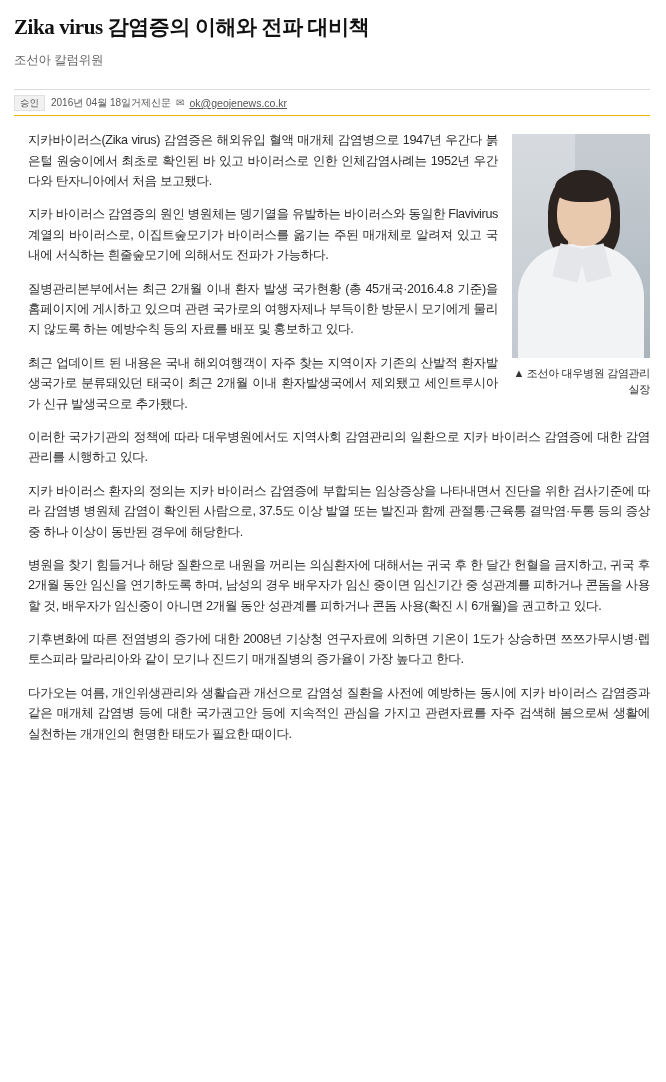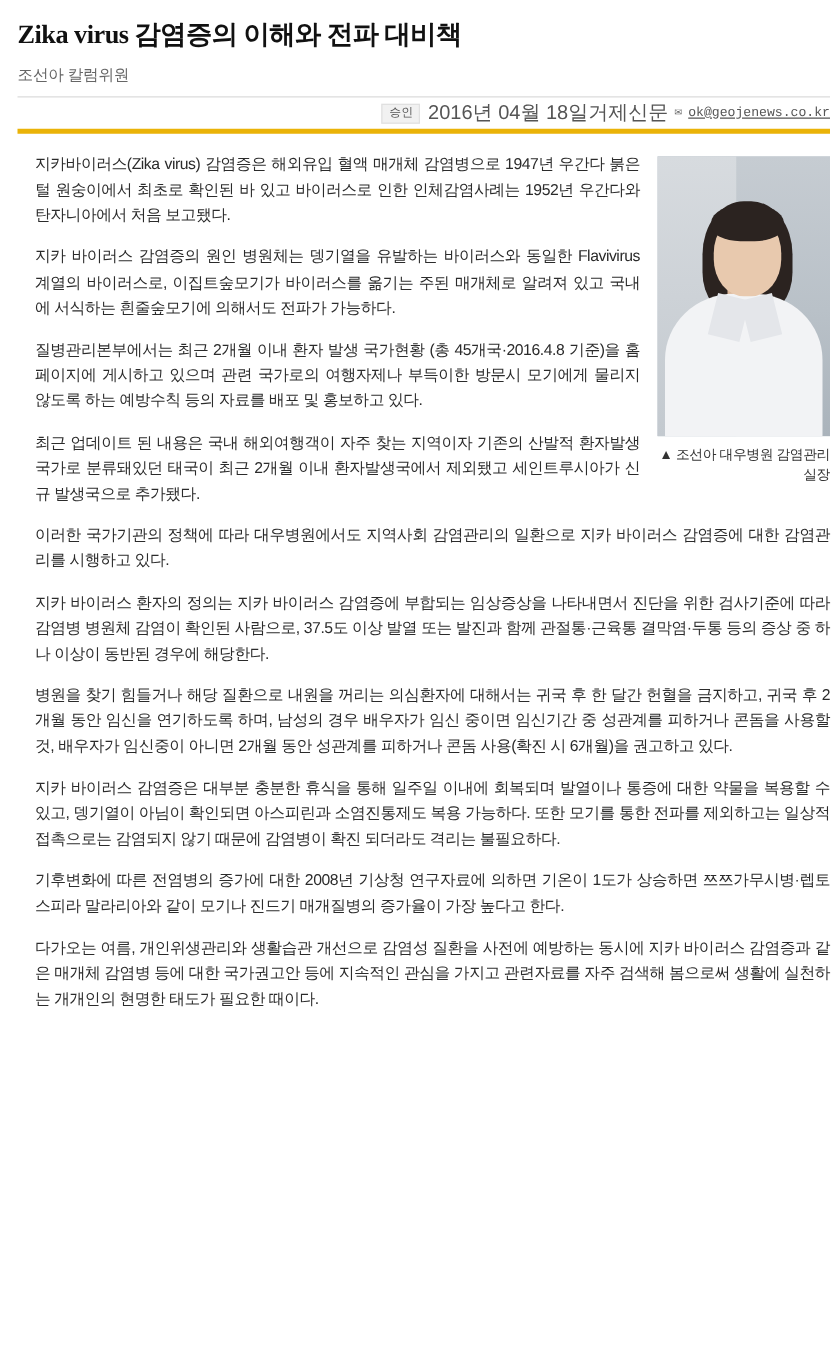--- a/index.html
+++ b/index.html
@@ -11,71 +11,70 @@
   body {
     width: 666px;
     height: 1082px;
     font-family: "Liberation Sans", sans-serif;
     color: #222222;
     -webkit-font-smoothing: antialiased;
   }
   .page {
     width: 666px;
     box-sizing: border-box;
-    padding: 10px 2px 0 14px;
+    padding: 10px 16px 0 14px;
     position: relative;
   }
   .headline {
     font-family: "Liberation Serif", serif;
     font-size: 21px;
     font-weight: bold;
     color: #111111;
     letter-spacing: -0.4px;
     line-height: 1.25;
     margin: 4px 0 0 0;
   }
   .byline {
     font-size: 12.5px;
     color: #666666;
     margin-top: 12px;
     letter-spacing: -0.2px;
   }
   .meta-bar {
-    margin-top: 8px;
+    margin-top: 20px;
     border-top: 1px solid #dcdcdc;
-    border-bottom: 4px solid #eab308;
+    border-bottom: 1px solid #eab308;
     height: 25px;
     display: flex;
     align-items: center;
-    justify-content: flex-end;
+    justify-content: flex-start;
   }
   .meta-left {
     display: flex;
     align-items: center;
     gap: 6px;
   }
   .approved-badge {
     background: #f1f1f1;
     border: 1px solid #e0e0e0;
     color: #555555;
     font-size: 9.5px;
     padding: 2px 5px;
     line-height: 1;
   }
   .meta-date {
-    font-size: 16px;
+    font-size: 10px;
     color: #555555;
   }
   .meta-right {
     display: flex;
     align-items: center;
     gap: 5px;
     font-size: 10.5px;
     color: #555555;
-    font-family: Liberation Mono, monospace;
   }
   .mail-glyph {
     font-size: 10px;
     color: #666666;
     line-height: 1;
   }
   .email {
     color: #555555;
   }
   .body {
@@ -224,18 +223,17 @@
       <div class="caption">▲ 조선아 대우병원 감염관리실장</div>
     </div>
 
     <p>지카바이러스(Zika virus) 감염증은 해외유입 혈액 매개체 감염병으로 1947년 우간다 붉은털 원숭이에서 최초로 확인된 바 있고 바이러스로 인한 인체감염사례는 1952년 우간다와 탄자니아에서 처음 보고됐다.</p>
     <p>지카 바이러스 감염증의 원인 병원체는 뎅기열을 유발하는 바이러스와 동일한 Flavivirus 계열의 바이러스로, 이집트숲모기가 바이러스를 옮기는 주된 매개체로 알려져 있고 국내에 서식하는 흰줄숲모기에 의해서도 전파가 가능하다.</p>
     <p>질병관리본부에서는 최근 2개월 이내 환자 발생 국가현황 (총 45개국·2016.4.8 기준)을 홈페이지에 게시하고 있으며 관련 국가로의 여행자제나 부득이한 방문시 모기에게 물리지 않도록 하는 예방수칙 등의 자료를 배포 및 홍보하고 있다.</p>
     <p>최근 업데이트 된 내용은 국내 해외여행객이 자주 찾는 지역이자 기존의 산발적 환자발생국가로 분류돼있던 태국이 최근 2개월 이내 환자발생국에서 제외됐고 세인트루시아가 신규 발생국으로 추가됐다.</p>
     <p>이러한 국가기관의 정책에 따라 대우병원에서도 지역사회 감염관리의 일환으로 지카 바이러스 감염증에 대한 감염관리를 시행하고 있다.</p>
     <p>지카 바이러스 환자의 정의는 지카 바이러스 감염증에 부합되는 임상증상을 나타내면서 진단을 위한 검사기준에 따라 감염병 병원체 감염이 확인된 사람으로, 37.5도 이상 발열 또는 발진과 함께 관절통·근육통 결막염·두통 등의 증상 중 하나 이상이 동반된 경우에 해당한다.</p>
     <p>병원을 찾기 힘들거나 해당 질환으로 내원을 꺼리는 의심환자에 대해서는 귀국 후 한 달간 헌혈을 금지하고, 귀국 후 2개월 동안 임신을 연기하도록 하며, 남성의 경우 배우자가 임신 중이면 임신기간 중 성관계를 피하거나 콘돔을 사용할 것, 배우자가 임신중이 아니면 2개월 동안 성관계를 피하거나 콘돔 사용(확진 시 6개월)을 권고하고 있다.</p>
-    <p>지카 바이러스 감염증은 대부분 충분한 휴식을 통해 일주일 이내에 회복되며 발열이나 통증에 대한 약물을 복용할 수 있고, 뎅기열이 아님이 확인되면 아스피린과 소염진통제도 복용 가능하다. 또한 모기를 통한 전파를 제외하고는 일상적 접촉으로는 감염되지 않기 때문에 감염병이 확진 되더라도 격리는 불필요하다.</p>
     <p>기후변화에 따른 전염병의 증가에 대한 2008년 기상청 연구자료에 의하면 기온이 1도가 상승하면 쯔쯔가무시병·렙토스피라 말라리아와 같이 모기나 진드기 매개질병의 증가율이 가장 높다고 한다.</p>
     <p>다가오는 여름, 개인위생관리와 생활습관 개선으로 감염성 질환을 사전에 예방하는 동시에 지카 바이러스 감염증과 같은 매개체 감염병 등에 대한 국가권고안 등에 지속적인 관심을 가지고 관련자료를 자주 검색해 봄으로써 생활에 실천하는 개개인의 현명한 태도가 필요한 때이다.</p>
 
   </div>
 </div>
 
 </body></html>

